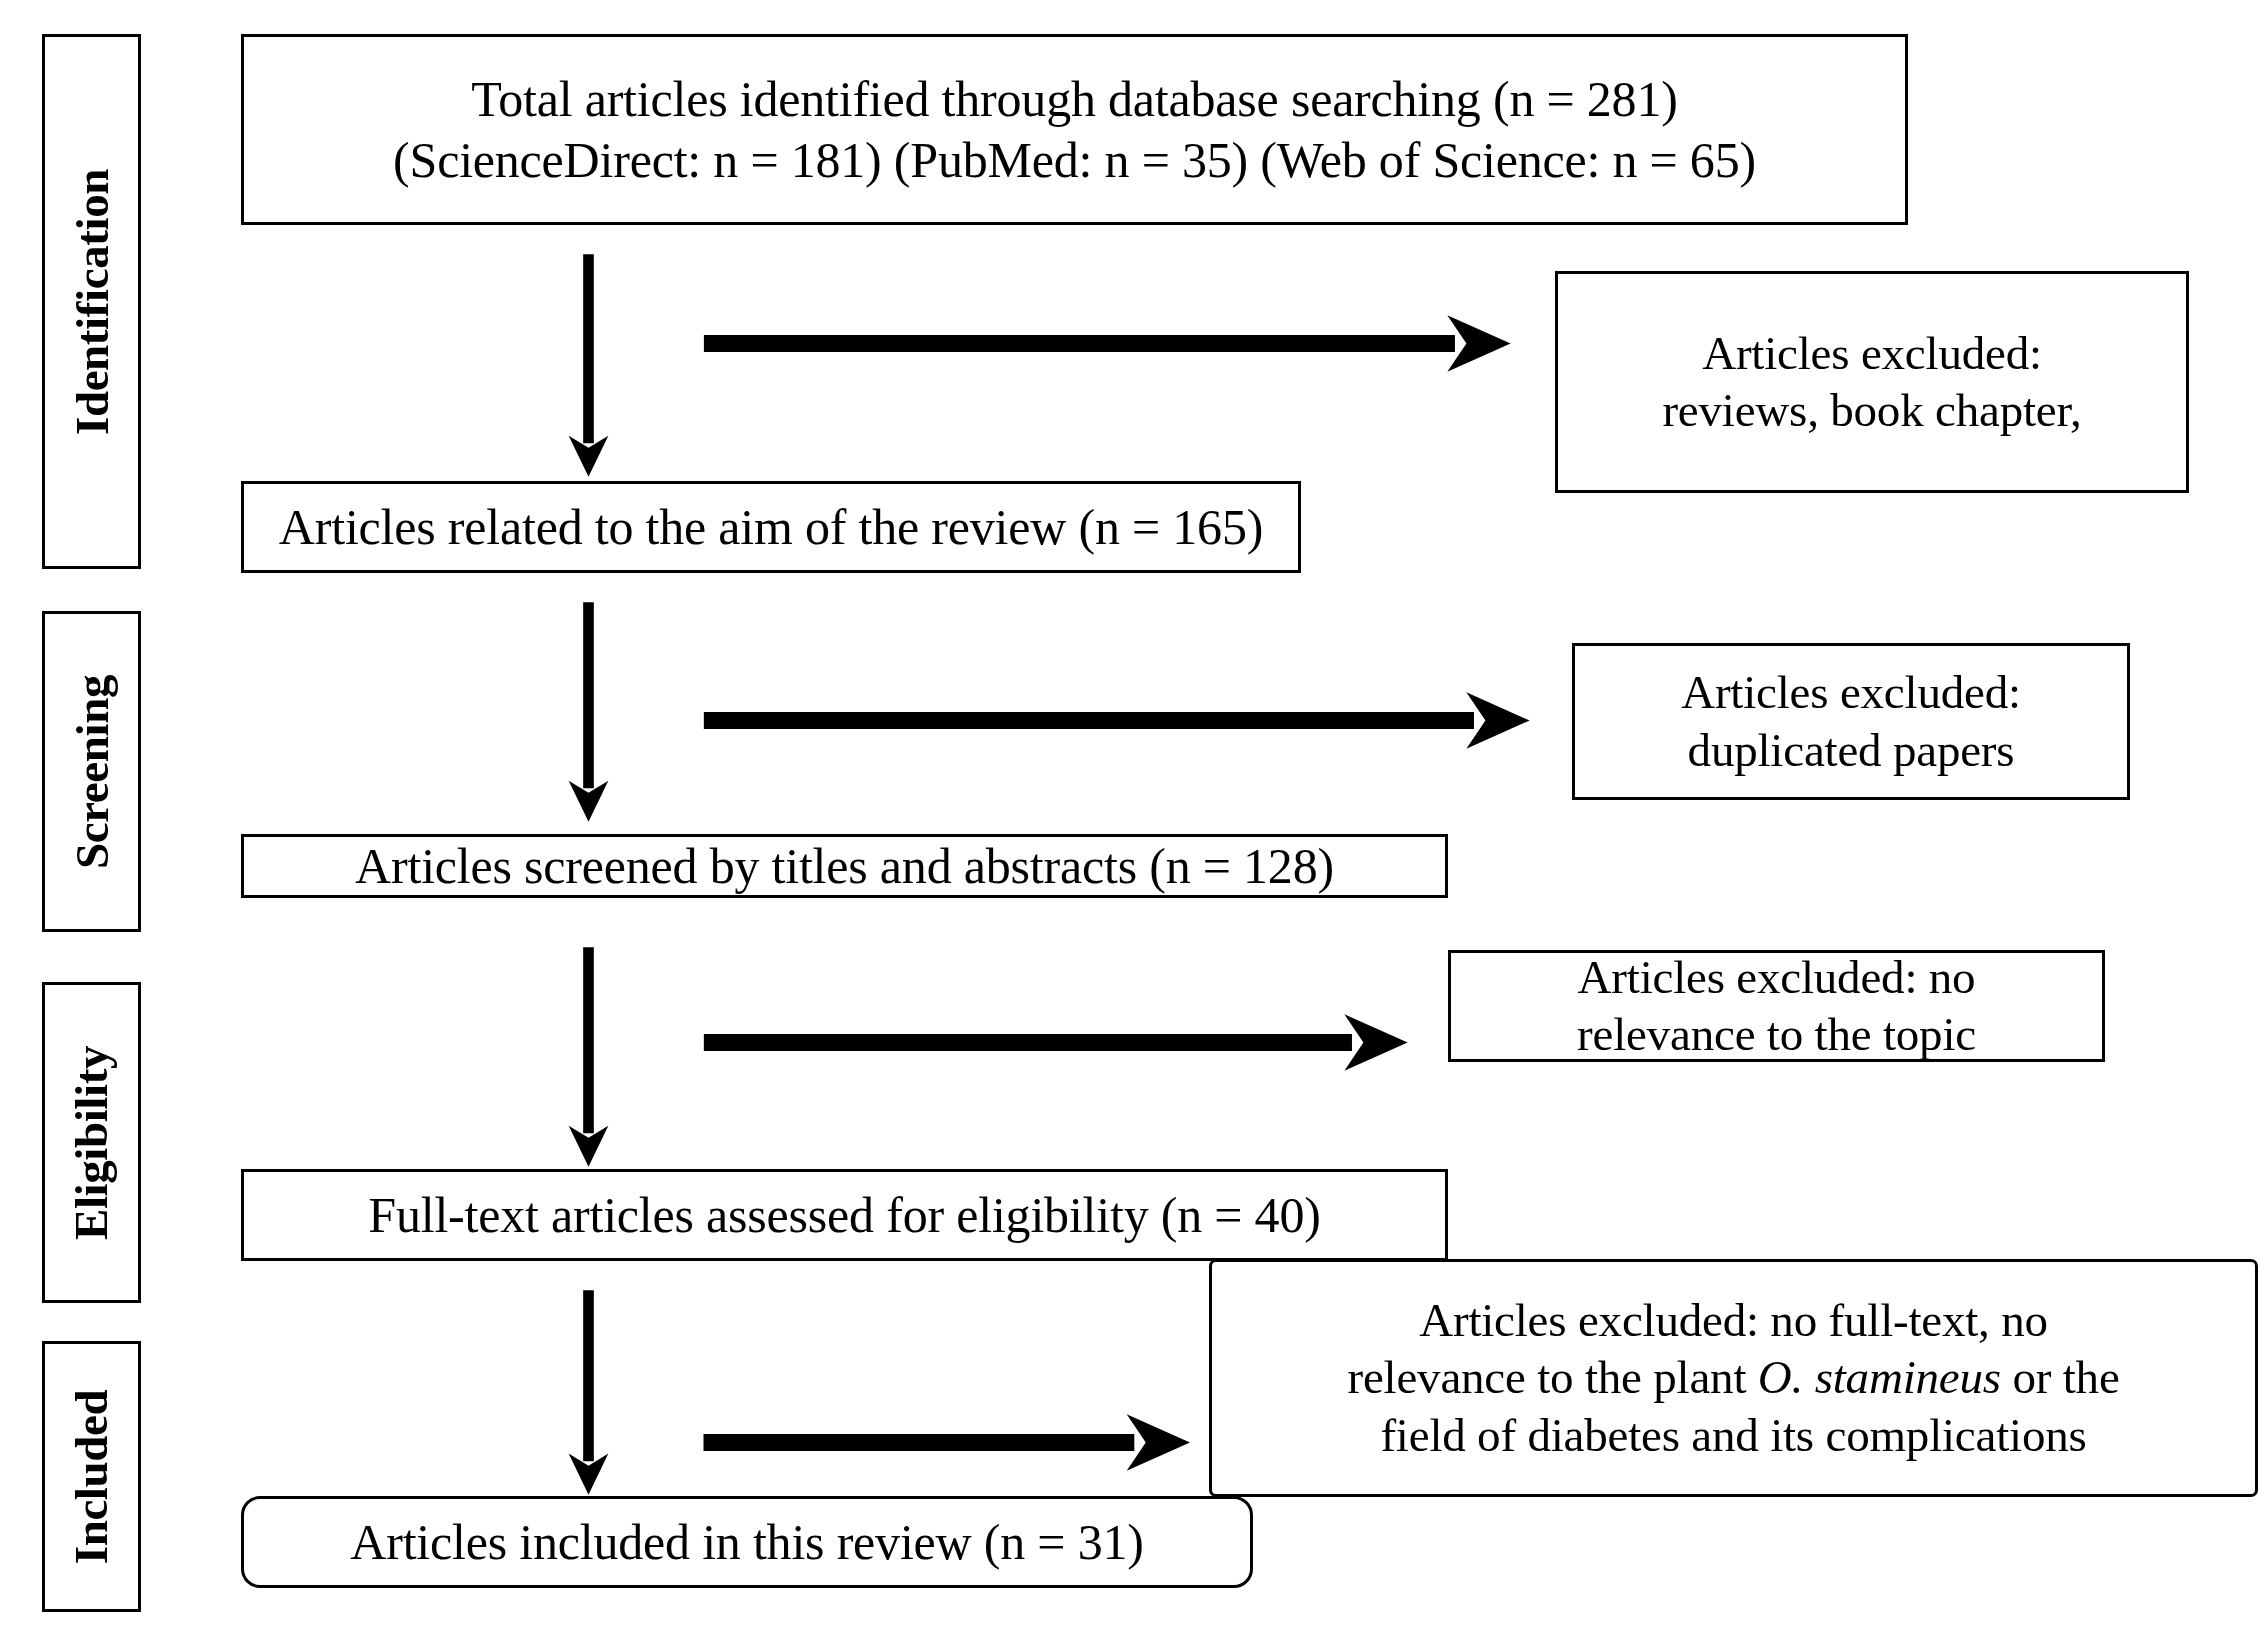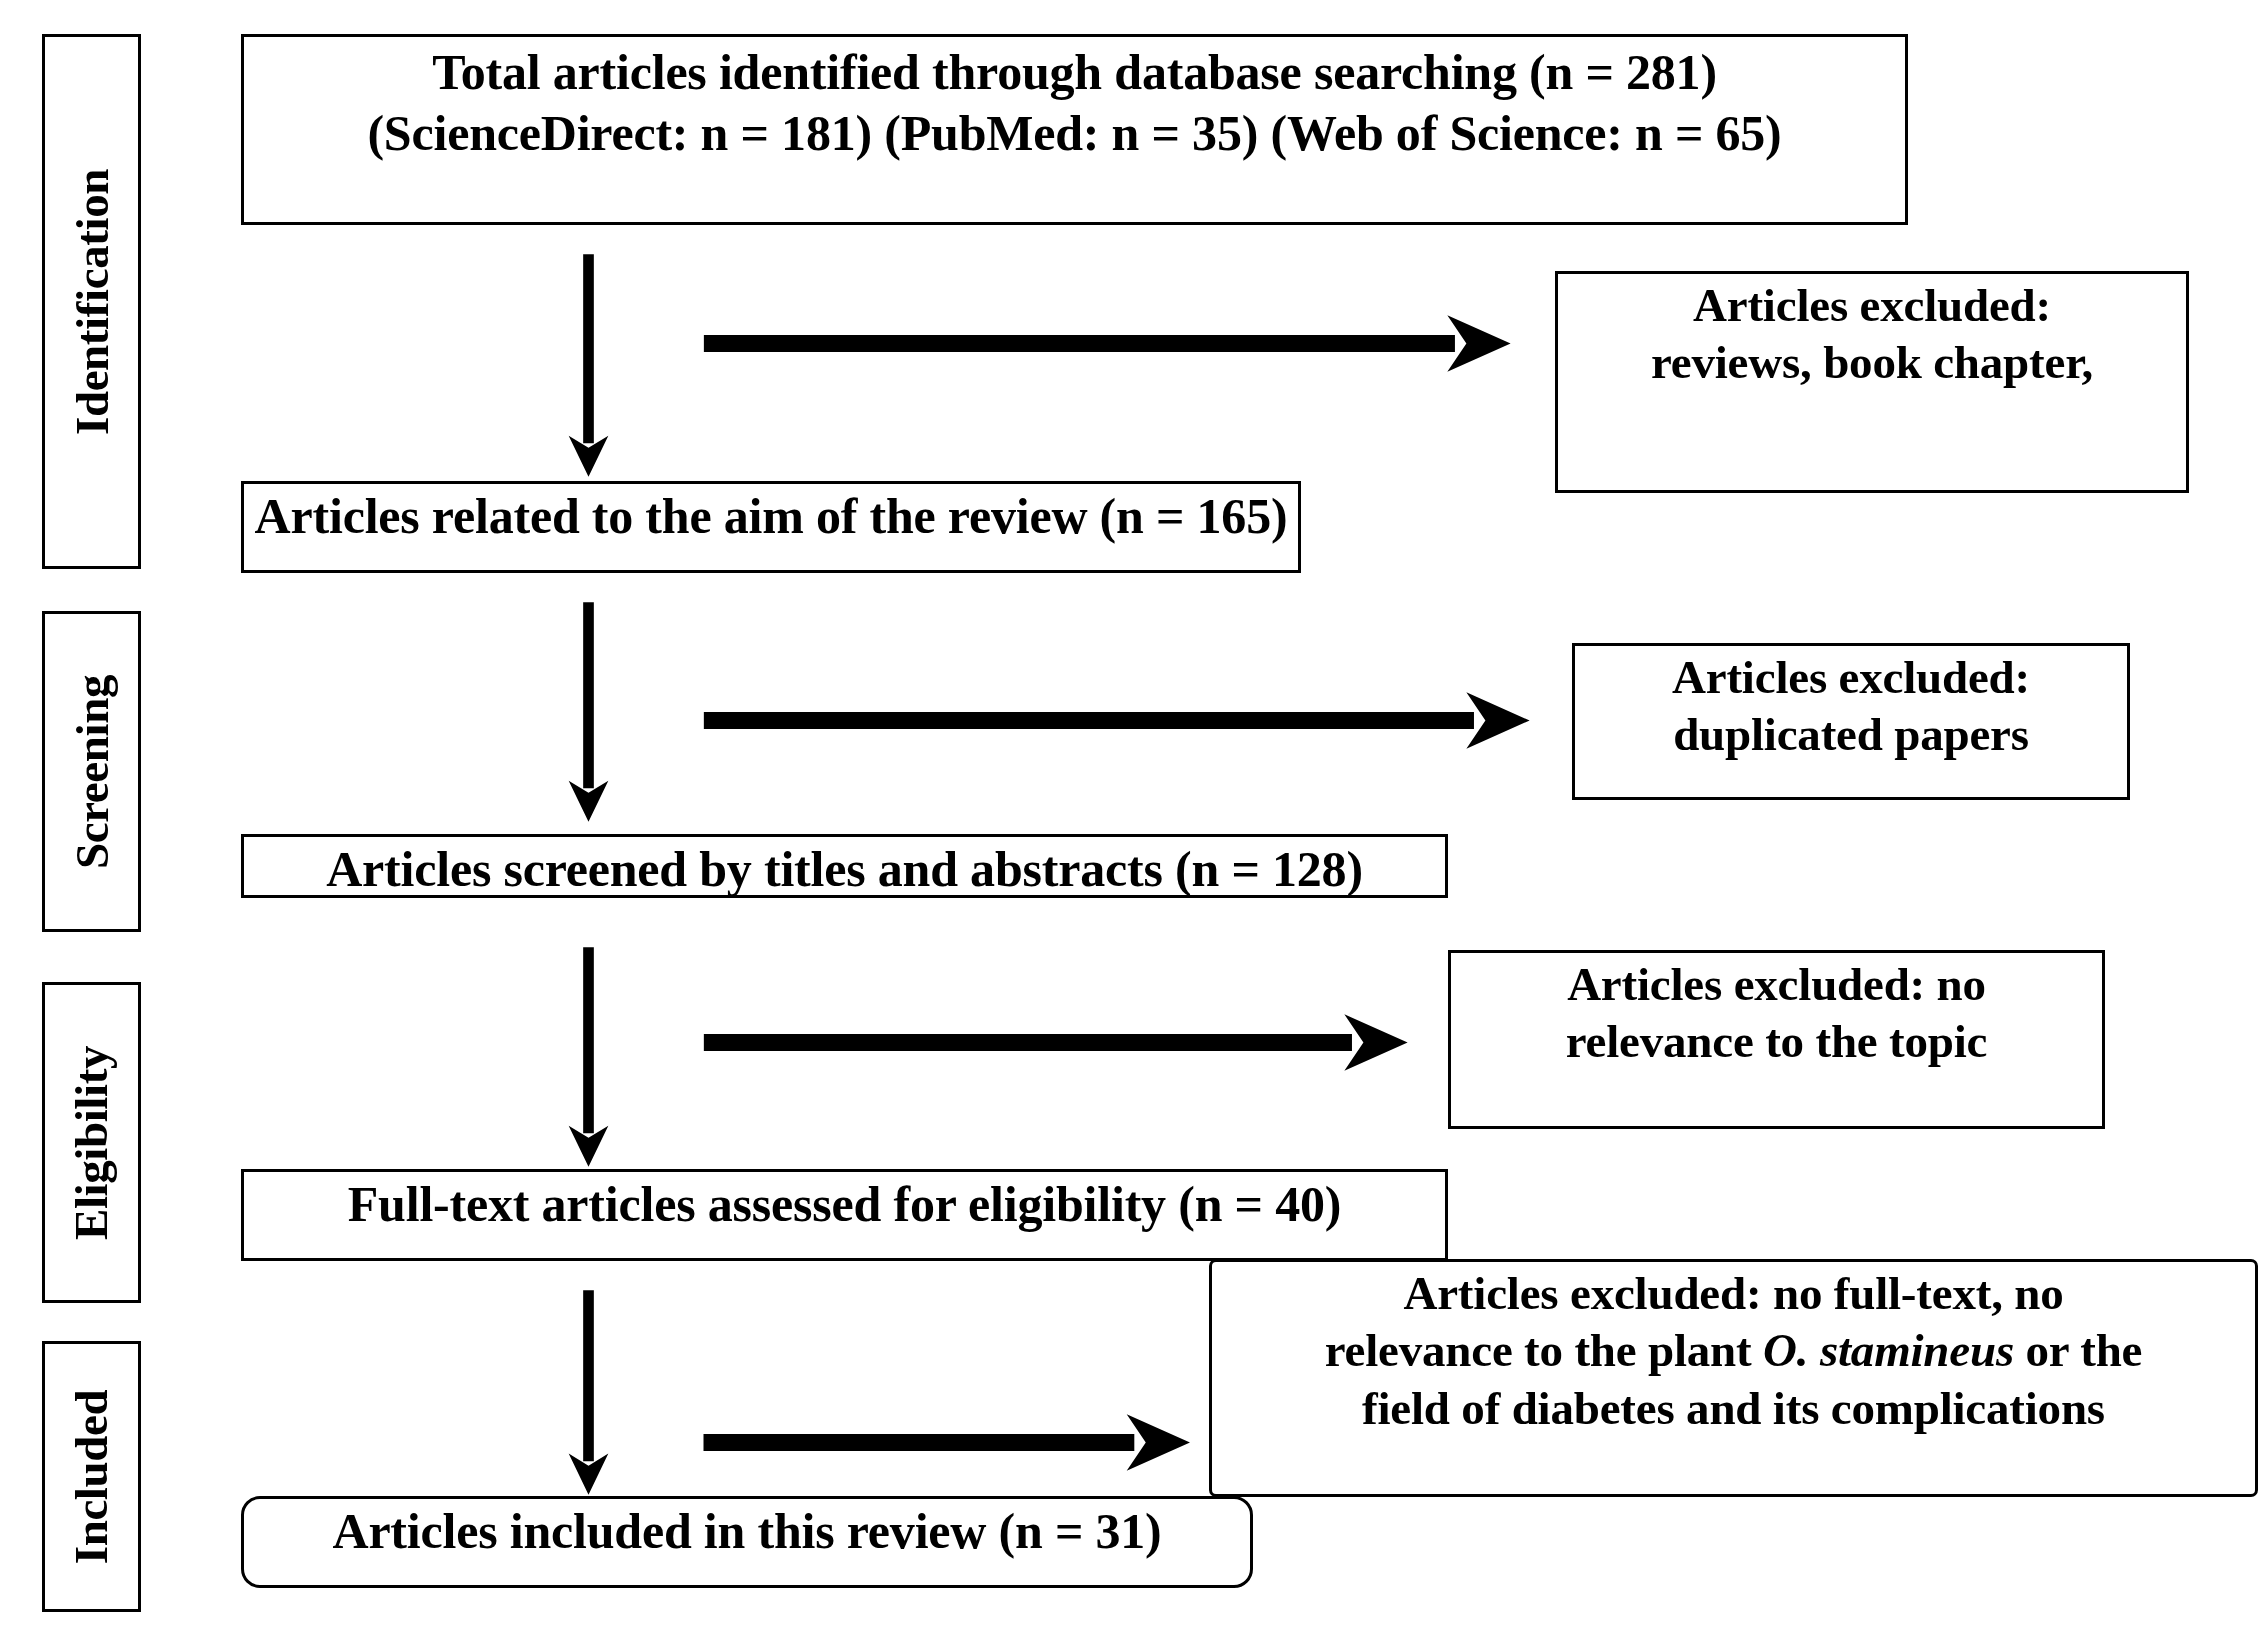--- a/index.html
+++ b/index.html
@@ -21,24 +21,24 @@
 
   
   .box {
     position: absolute;
     box-sizing: border-box;
     background: #ffffff;
     border: 3.8px solid #000000;
     display: flex;
     flex-direction: column;
     align-items: center;
-    justify-content: flex-start;
+    justify-content: center;
     text-align: center;
     color: #000000;
-    font-weight: bold;
+    font-weight: normal;
     line-height: 1.22;
     letter-spacing: -0.2px;
   }
   .box .line { display: block; white-space: nowrap; }
 
   
   .stage {
     position: absolute;
     box-sizing: border-box;
     background: #ffffff;
@@ -106,21 +106,21 @@
   <div class="box" style="left:1555px; top:271px; width:634px; height:222px; font-size:47px; padding:3.1px 9.2px;">
     <span class="line">Articles excluded:</span>
     <span class="line">reviews, book chapter,</span>
   </div>
 
   <div class="box" style="left:1572px; top:643px; width:558px; height:157px; font-size:47px; padding:3.1px 9.2px;">
     <span class="line">Articles excluded:</span>
     <span class="line">duplicated papers</span>
   </div>
 
-  <div class="box" style="left:1448px; top:950px; width:657px; height:179px; font-size:47px; padding:3.1px 9.2px;">
+  <div class="box" style="left:1448px; top:950px; width:657px; height:112px; font-size:47px; padding:3.1px 9.2px;">
     <span class="line">Articles excluded: no</span>
     <span class="line">relevance to the topic</span>
   </div>
 
   <div class="box" style="left:1209px; top:1259px; width:1049px; height:238px; font-size:47px; padding:3.1px 10.7px;border-radius:7px;">
     <span class="line">Articles excluded: no full-text, no</span>
     <span class="line"><span>relevance to the plant </span><span class="ital">O. stamineus</span><span> or the</span></span>
     <span class="line">field of diabetes and its complications</span>
   </div>
 

